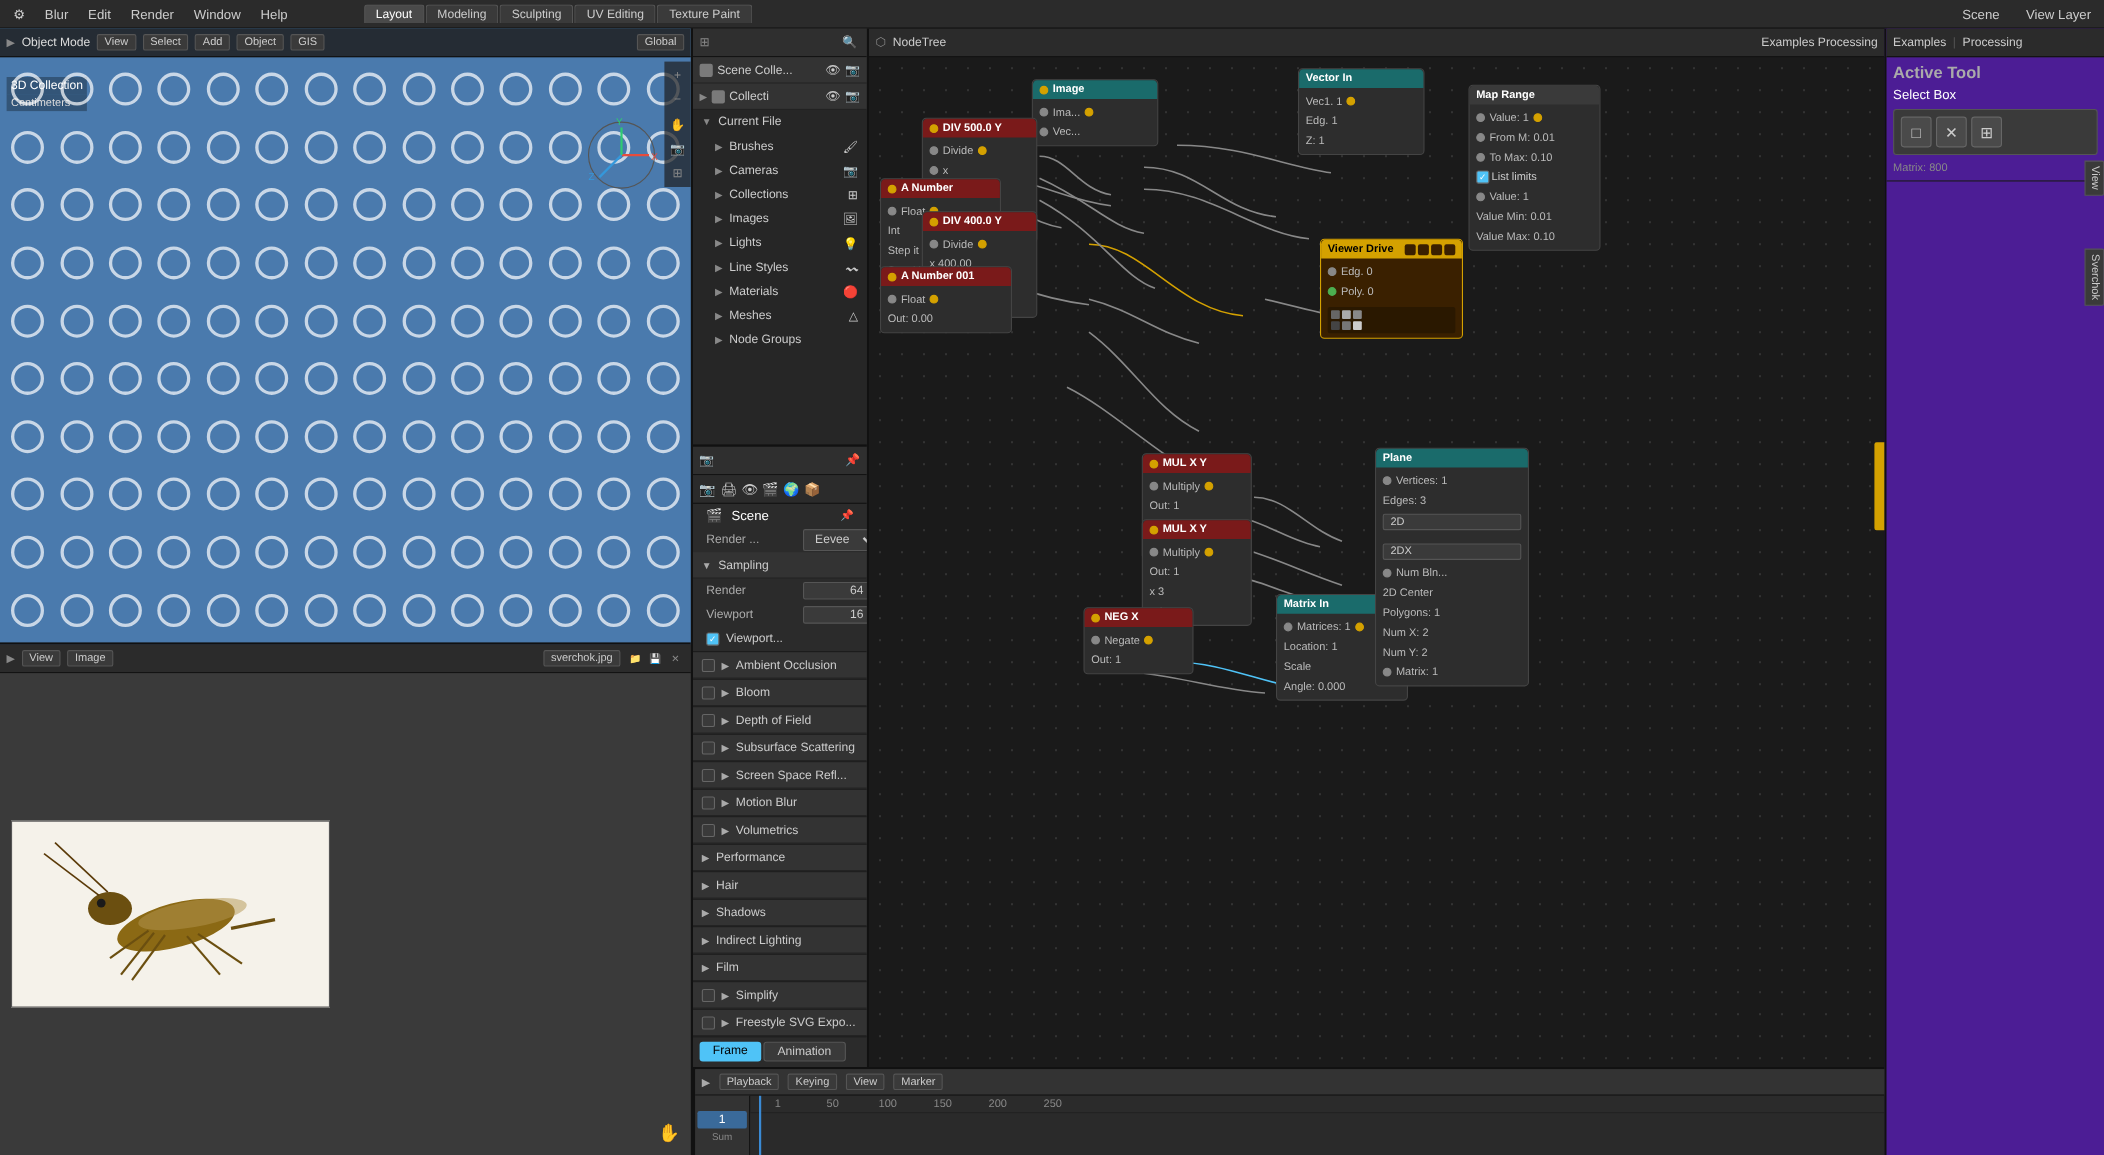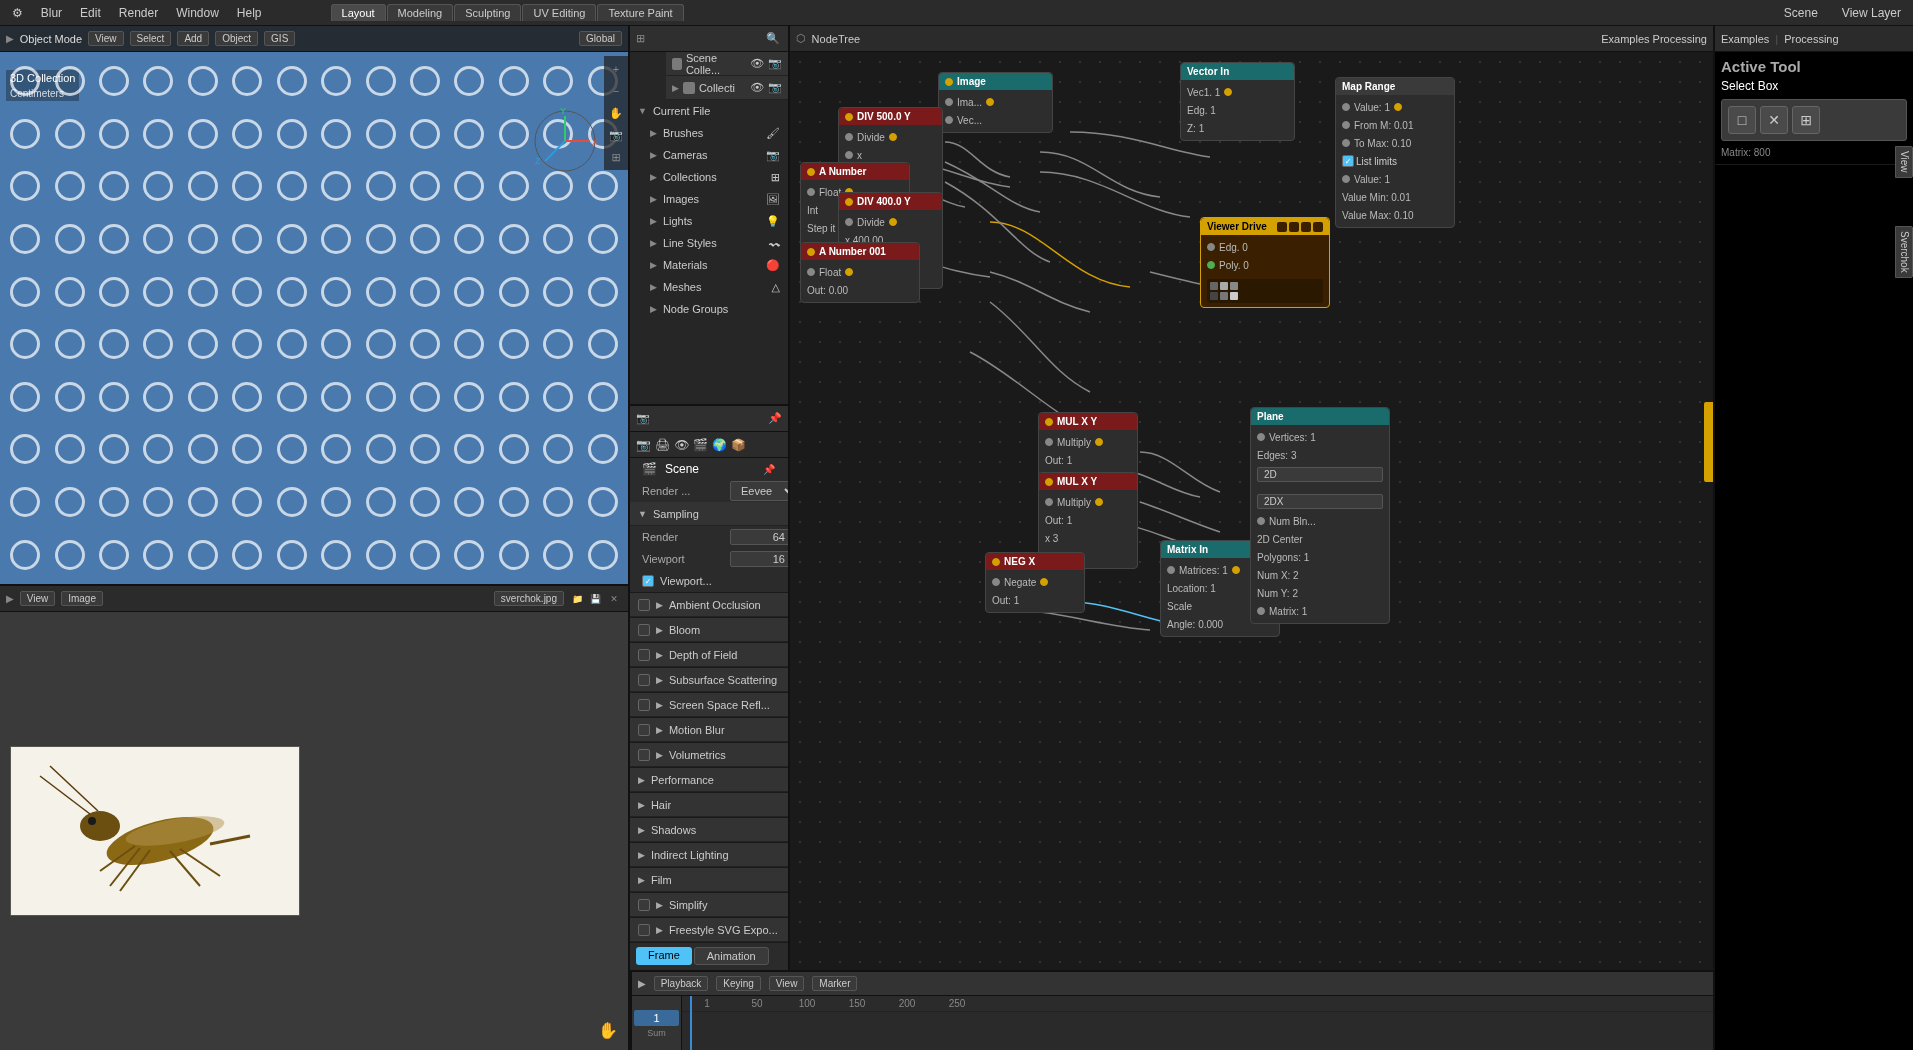--- a/index.html
+++ b/index.html
@@ -226,21 +226,20 @@
       border-bottom: 1px solid #111;
     }
     .fb-subheader {
       height: 24px;
       background: #333;
       display: flex;
       align-items: center;
       padding: 0 6px;
       gap: 4px;
       border-bottom: 1px solid #222;
-      margin-left: 36px;
     }
     .collection-icon {
       width: 12px;
       height: 12px;
       background: #7a7a7a;
       border-radius: 2px;
       display: inline-block;
     }
     .fb-item {
       height: 22px;
@@ -418,21 +417,21 @@
     .socket.green { background: #4caf50; border-color: #4caf50; }
 
     
     .node-teal .node-header { background: #1a6b6b; }
     .node-red .node-header { background: #7a1a1a; }
     .node-gray .node-header { background: #3a3a3a; }
 
     
     #right-sidebar {
       width: 200px;
-      background: #000000;
+      background: #4c1d95;
       border-left: 2px solid #111;
       display: flex;
       flex-direction: column;
     }
     .rsidebar-section {
       padding: 6px;
       border-bottom: 1px solid #1a1a1a;
     }
     .tool-preview {
       background: #3a3a3a;

